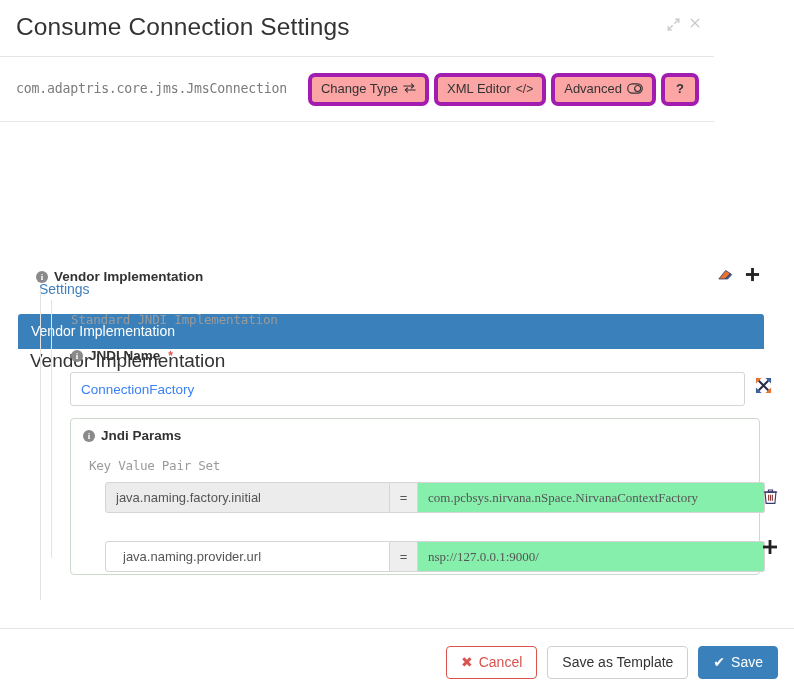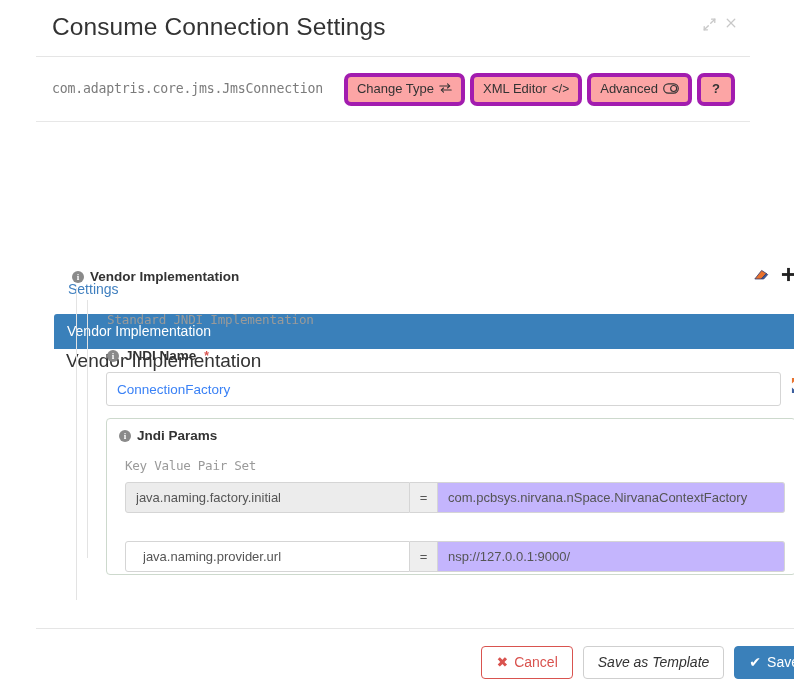--- a/index.html
+++ b/index.html
@@ -14,21 +14,20 @@
     color: #333333;
     overflow: hidden;
     position: relative;
   }
   .modal {
     width: 714px;
     height: 695px;
     position: relative;
     background: #fff;
     box-sizing: border-box;
-    margin-left: 36px;
   }
 
   
   .modal-header {
     height: 57px;
     border-bottom: 1px solid #e5e5e5;
     position: relative;
     box-sizing: border-box;
   }
   .modal-title {
@@ -96,21 +95,21 @@
     align-items: center;
     gap: 5px;
   }
   .btn-hdr.help { font-weight: bold; padding-left: 11px; padding-right: 11px; }
   .glyph { font-size: 12px; line-height: 1; }
 
   
   .tabs-area { position: relative; }
   .tab-link {
     position: absolute;
-    left: 32px;
+    left: 39px;
     top: 159px;
     font-size: 14px;
     color: #3f7fbf;
     cursor: pointer;
   }
   .accordion-bar {
     position: absolute;
     left: 18px;
     top: 192px;
     width: 746px;
@@ -274,21 +273,21 @@
     position: absolute;
     left: 18px;
     top: 39px;
     font-family: "DejaVu Sans Mono", "Liberation Mono", monospace;
     font-size: 12.6px;
     color: #9a9a9a;
     letter-spacing: -0.3px;
   }
   .kv-row {
     position: absolute;
-    left: 18px;
+    left: 34px;
     width: 660px;
     height: 31px;
     display: flex;
     align-items: stretch;
     justify-content: space-between;
   }
   .kv-row.r0 { top: 63px; }
   .kv-row.r1 { top: 122px; }
   .kv-key {
     width: 285px;
@@ -314,23 +313,23 @@
     display: flex;
     align-items: center;
     justify-content: center;
   }
   .kv-val {
     flex: 1;
     box-sizing: border-box;
     border: 1px solid #d5d5d5;
     border-left: none;
     border-radius: 0 3px 3px 0;
-    background: #c4b5fd;
+    background: #86efac;
     font-size: 13px;
-    font-family: Liberation Sans, sans-serif;
+    font-family: Liberation Serif, serif;
     color: #555;
     padding: 0 10px;
     outline: none;
   }
   .row-act {
     position: absolute;
     cursor: pointer;
     line-height: 0;
   }
   .row-act.trash { left: 692px; top: 69px; }
@@ -360,21 +359,21 @@
     padding: 8px 14px;
     cursor: pointer;
     line-height: 1.1;
     display: inline-flex;
     align-items: center;
     gap: 6px;
     box-sizing: border-box;
     white-space: nowrap;
   }
   .btn-cancel { background:#fff; border:1px solid #d9534f; color:#d9534f; }
-  .btn-tmpl   { background:#fff; border:1px solid #cfcfcf; color:#333;font-style:italic; }
+  .btn-tmpl   { background:#fff; border:1px solid #cfcfcf; color:#333; }
   .btn-save   { background:#3a80ba; border:1px solid #3a80ba; color:#fff; }
 </style>
 </head>
 <body>
 
 <div class="modal">
 
   <div class="modal-header">
     <div class="modal-title">Consume Connection Settings</div>
     <div class="win-ctrls">

